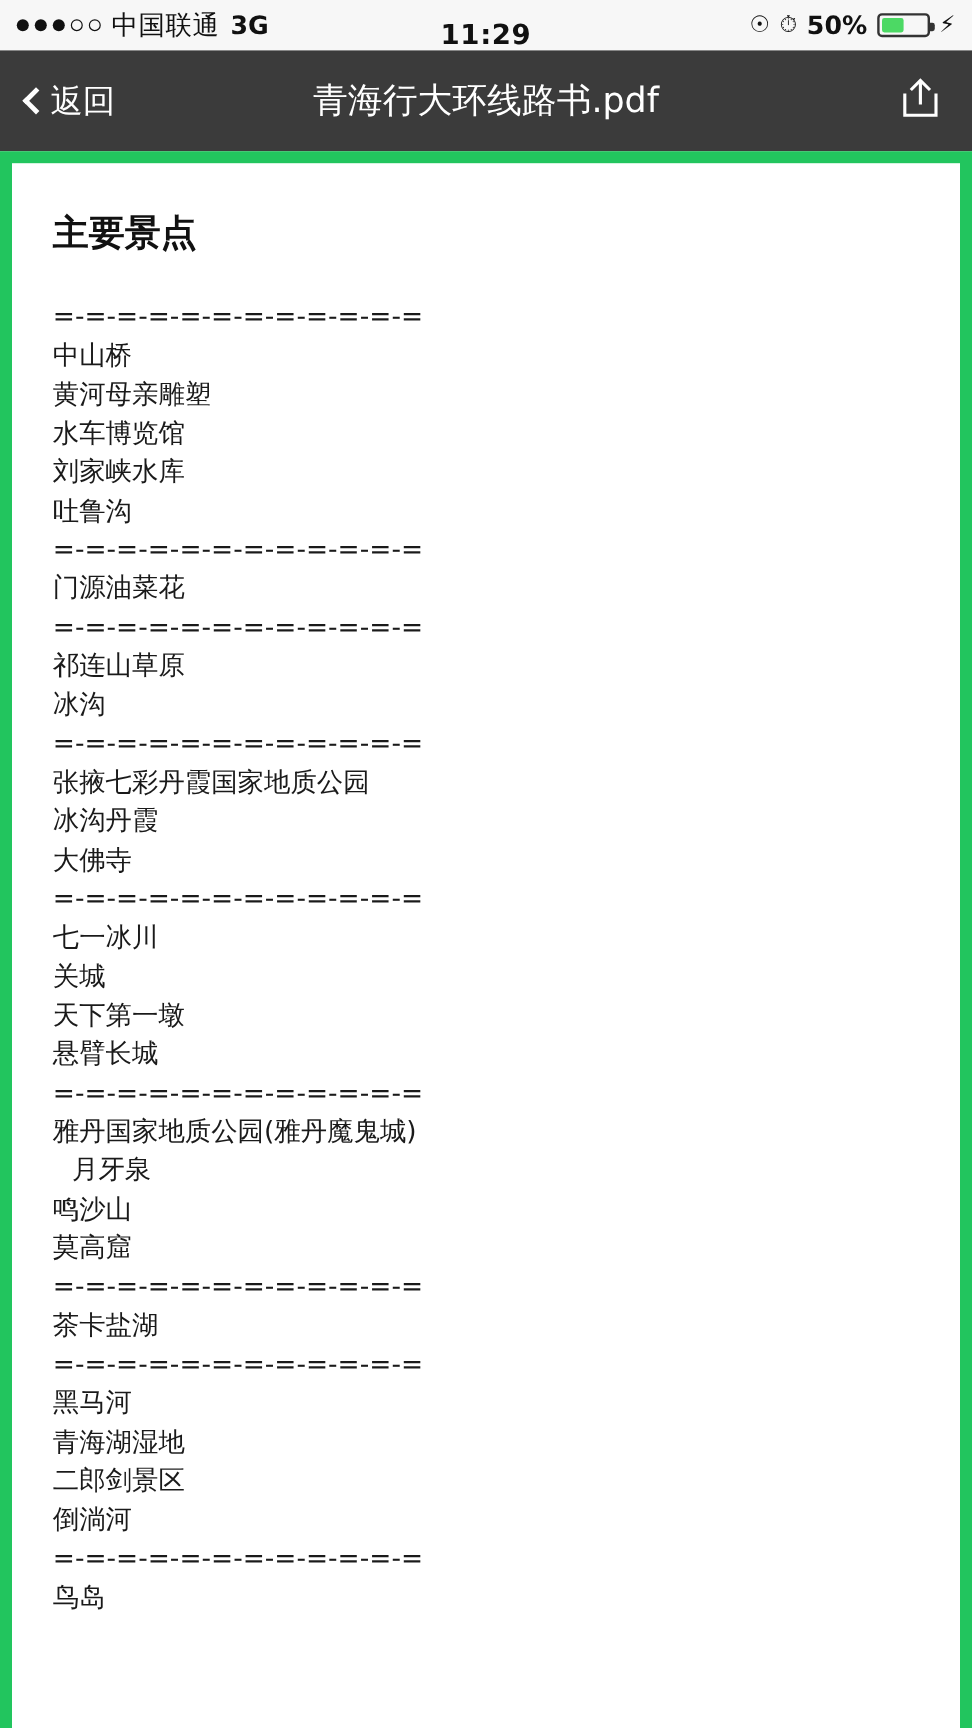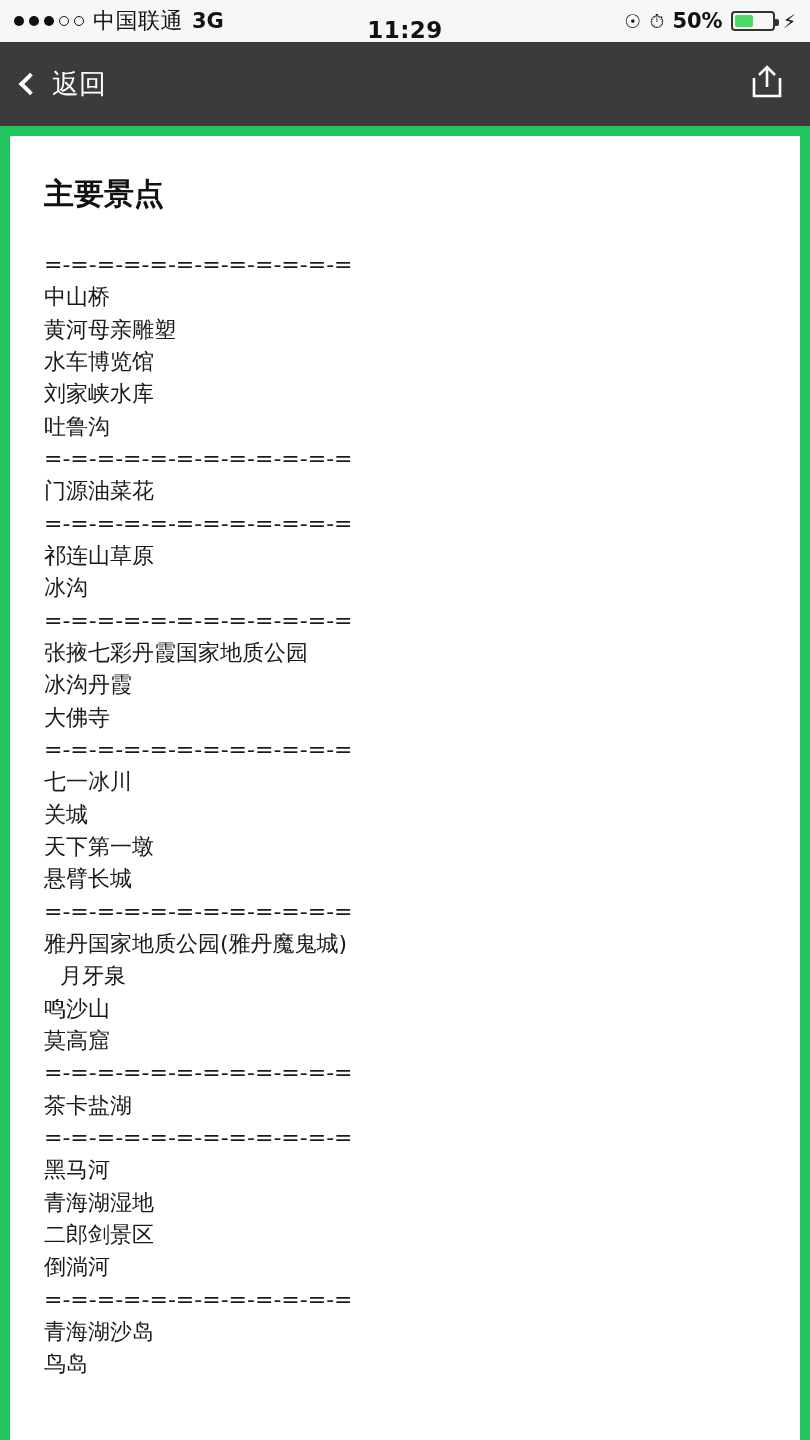--- a/index.html
+++ b/index.html
@@ -37,21 +37,21 @@
     content: ""; position: absolute; right: -6px; top: 6px;
     width: 4px; height: 7px; background: #333; border-radius: 0 2px 2px 0;
   }
   .batt-fill { height: 100%; background: #4cd964; border-radius: 2px; width: 50%; }
 
   
   .navbar {
     height: 84px; background: #3b3b3b; display: flex; align-items: center;
     padding: 0 22px; color: #fff; position: relative;
   }
-  .nav-back { display: flex; align-items: center; gap: 12px; cursor: pointer; z-index: 2; }
+  .nav-back { display: flex; align-items: center; gap: 2px; cursor: pointer; z-index: 2; }
   .chev {
     width: 16px; height: 16px; border-left: 4px solid #fff; border-bottom: 4px solid #fff;
     transform: rotate(45deg); margin-right: 2px;
   }
   .nav-back-label { font-size: 27px; }
   .nav-title {
     position: absolute; left: 150px; right: 150px; text-align: center;
     font-size: 29px; white-space: nowrap; overflow: hidden; text-overflow: ellipsis;
   }
   .nav-share { margin-left: auto; z-index: 2; cursor: pointer; }
@@ -92,20 +92,21 @@
         </span>
       <span class="glyph">⚡</span>
     </div>
   </div>
 
   <div class="navbar">
     <div class="nav-back">
       <span class="chev"></span>
       <span class="nav-back-label">返回</span>
     </div>
+    <div class="nav-title">青海行大环线路书.pdf</div>
     <div class="nav-share">
       <svg width="42" height="40" viewBox="0 0 42 40" fill="none" stroke="#fff" stroke-width="2.6">
         <path d="M8 16 L8 34 L34 34 L34 16"></path>
         <path d="M21 25 L21 5"></path>
         <path d="M13 13 L21 5 L29 13"></path>
       </svg>
     </div>
   </div>
 
   <div class="docwrap">
@@ -138,19 +139,18 @@
           <div class="">鸣沙山</div>
           <div class="">莫高窟</div>
           <div class="sep">=-=-=-=-=-=-=-=-=-=-=-=</div>
           <div class="">茶卡盐湖</div>
           <div class="sep">=-=-=-=-=-=-=-=-=-=-=-=</div>
           <div class="">黑马河</div>
           <div class="">青海湖湿地</div>
           <div class="">二郎剑景区</div>
           <div class="">倒淌河</div>
           <div class="sep">=-=-=-=-=-=-=-=-=-=-=-=</div>
-          <div class="">青海湖沙岛</div>
           <div class="">鸟岛</div>
         </div>
 
     </div>
   </div>
 </div>
 
 </body></html>

